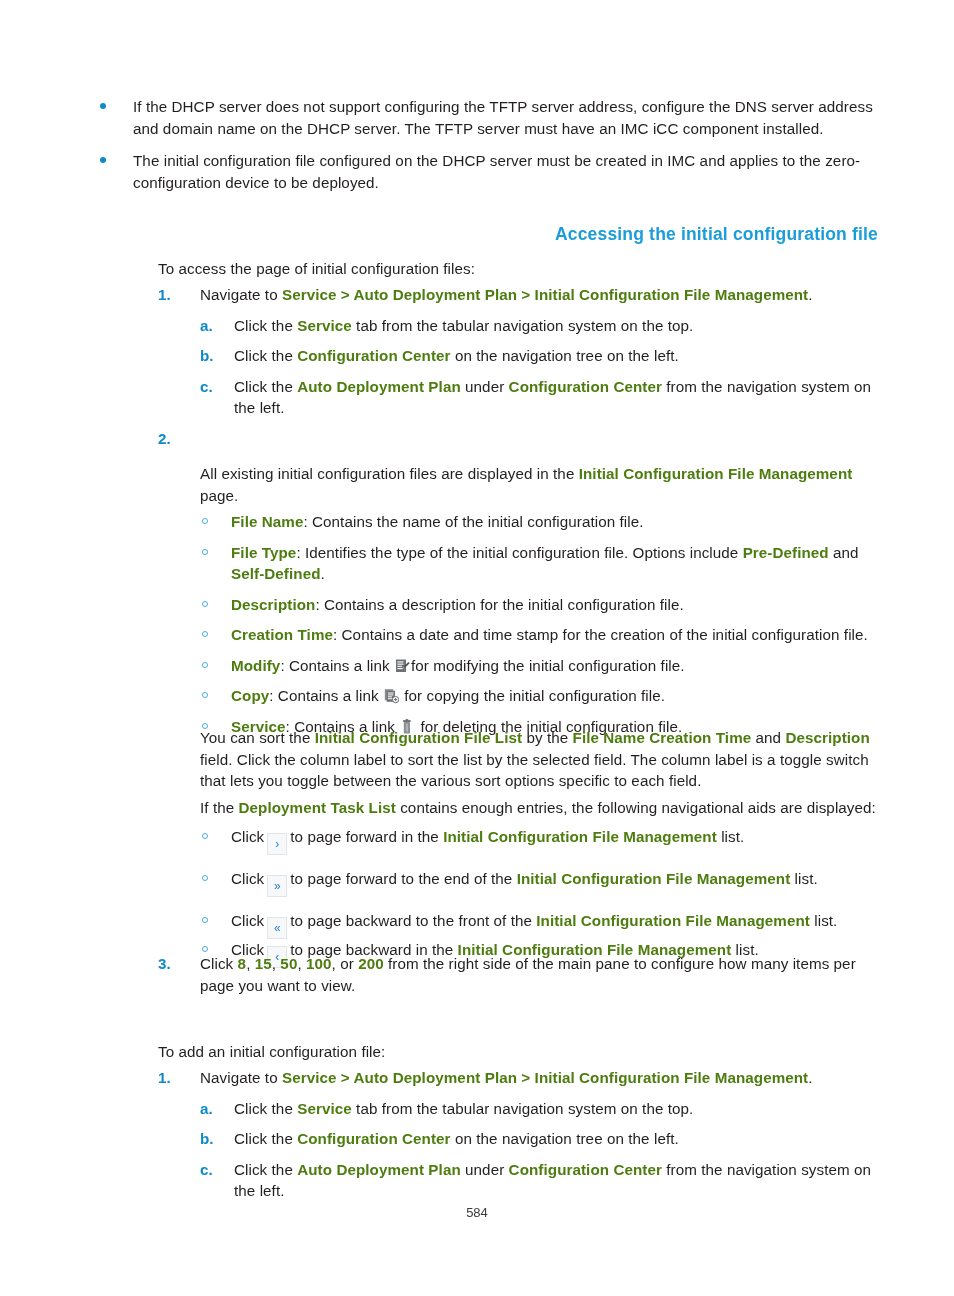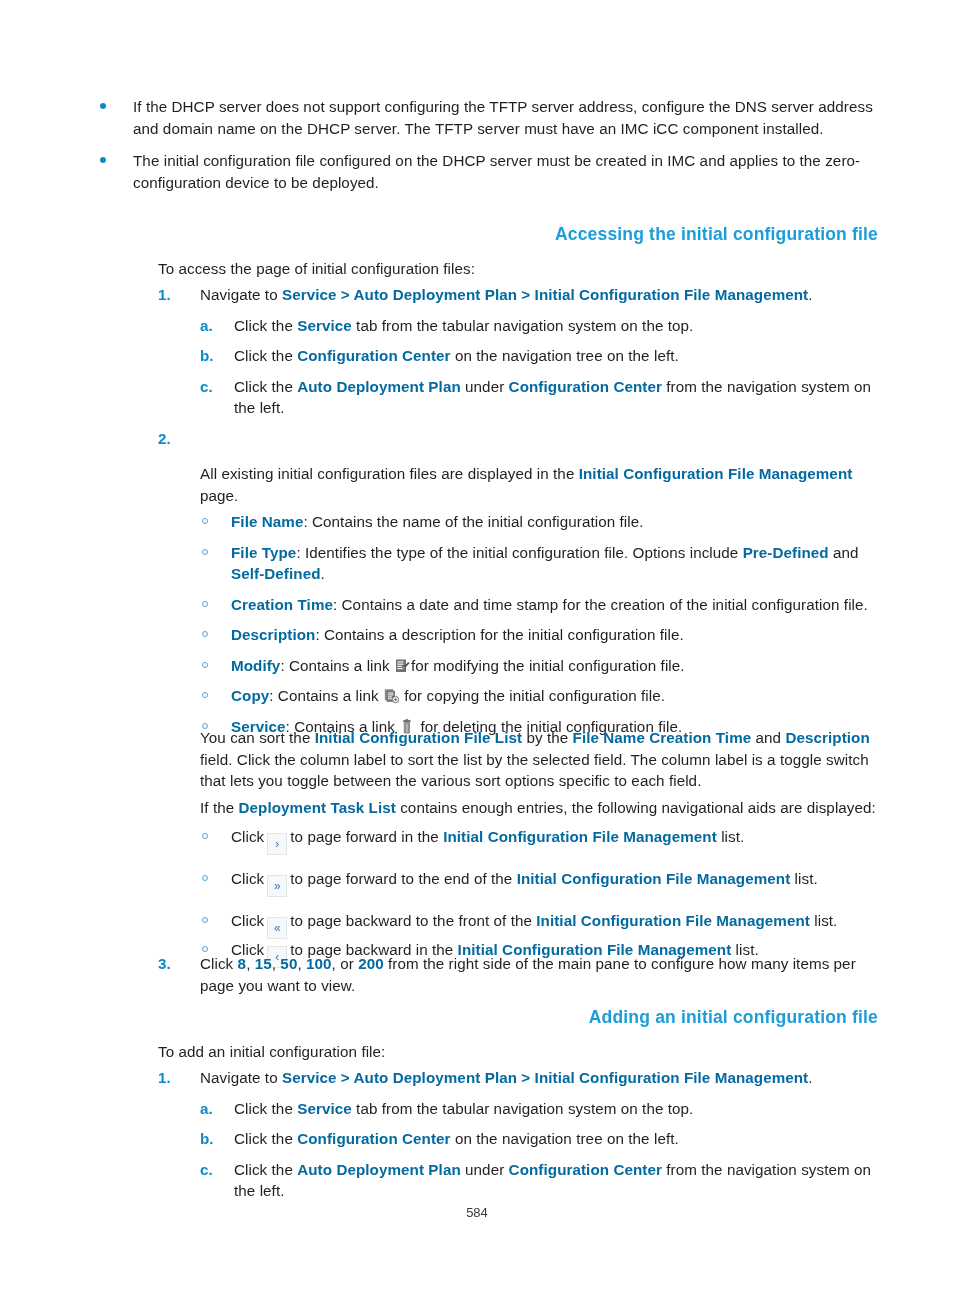--- a/index.html
+++ b/index.html
@@ -25,21 +25,21 @@
 
   
   .body-text {
     font-size: 15.2px;
     line-height: 21.5px;
     color: #231f20;
     letter-spacing: 0.005em;
   }
   b, .b {
     font-weight: bold;
-    color: #0369a1;
+    color: #4d7c0f;
   }
 
   
   .bullet-list {
     margin: 0;
     padding: 0;
     list-style: none;
   }
   .bullet-item {
     position: relative;
@@ -237,26 +237,26 @@
         <span><span class="b">File Name</span><span>: Contains the name of the initial configuration file.</span></span>
       </li>
 
       <li class="circle-item body-text">
         <span class="ocircle"></span>
         <span><span class="b">File Type</span><span>: Identifies the type of the initial configuration file. Options include </span><span class="b">Pre-Defined</span><span> and </span><span class="b">Self-Defined</span><span>.</span></span>
       </li>
 
       <li class="circle-item body-text">
         <span class="ocircle"></span>
+        <span><span class="b">Description</span><span>: Contains a description for the initial configuration file.</span></span>
+      </li>
+
+      <li class="circle-item body-text">
+        <span class="ocircle"></span>
         <span><span class="b">Creation Time</span><span>: Contains a date and time stamp for the creation of the initial configuration file.</span></span>
-      </li>
-
-      <li class="circle-item body-text">
-        <span class="ocircle"></span>
-        <span><span class="b">Description</span><span>: Contains a description for the initial configuration file.</span></span>
       </li>
 
       <li class="circle-item body-text">
         <span class="ocircle"></span>
         <span><span class="b">Modify</span><span>: Contains a link </span></span><span class="inline-icon">
           <svg class="icon-svg" width="15" height="16" viewBox="0 0 15 16" xmlns="http://www.w3.org/2000/svg">
             <rect x="1" y="1.5" width="10" height="12.5" fill="#6f7276"></rect>
             <rect x="2.4" y="3.4" width="6" height="1.1" fill="#ffffff"></rect>
             <rect x="2.4" y="5.6" width="6" height="1.1" fill="#ffffff"></rect>
             <rect x="2.4" y="7.8" width="4.4" height="1.1" fill="#ffffff"></rect>
@@ -329,23 +329,20 @@
 
   <div style="position:absolute; left:158px; top:953px; width:720px;">
     <ul class="num-list">
       <li class="num-item body-text" style="margin-bottom:0;">
         <span class="marker">3.</span>
         <span><span>Click </span><span class="b">8</span><span>, </span><span class="b">15</span><span>, </span><span class="b">50</span><span>, </span><span class="b">100</span><span>, or </span><span class="b">200</span><span> from the right side of the main pane to configure how many items per page you want to view.</span></span>
       </li>
     </ul>
   </div>
 
-  <div style="position:absolute; left:88px; top:1007px; width:790px;">
-    <div class="h2">Adding an initial configuration file</div>
-  </div>
 
   <div style="position:absolute; left:158px; top:1041px; width:720px;" class="body-text">To add an initial configuration file:</div>
 
   <div style="position:absolute; left:158px; top:1067px; width:720px;">
     <ul class="num-list">
       <li class="num-item body-text">
         <span class="marker">1.</span>
         <span><span>Navigate to </span><span class="b">Service &gt; Auto Deployment Plan &gt; Initial Configuration File Management</span><span>.</span></span>
 
         <ul class="alpha-list">

